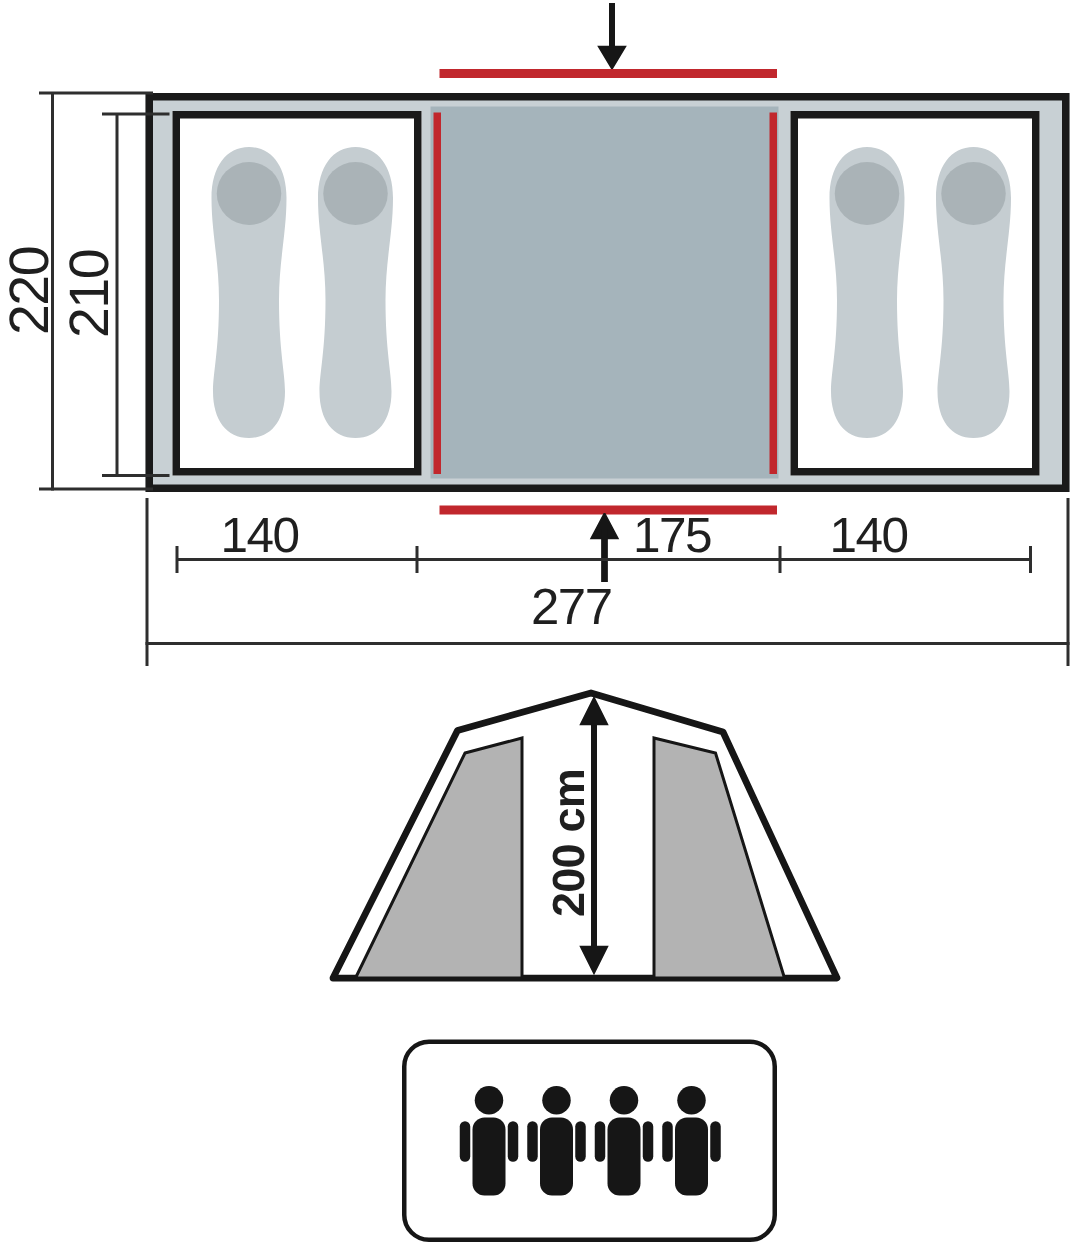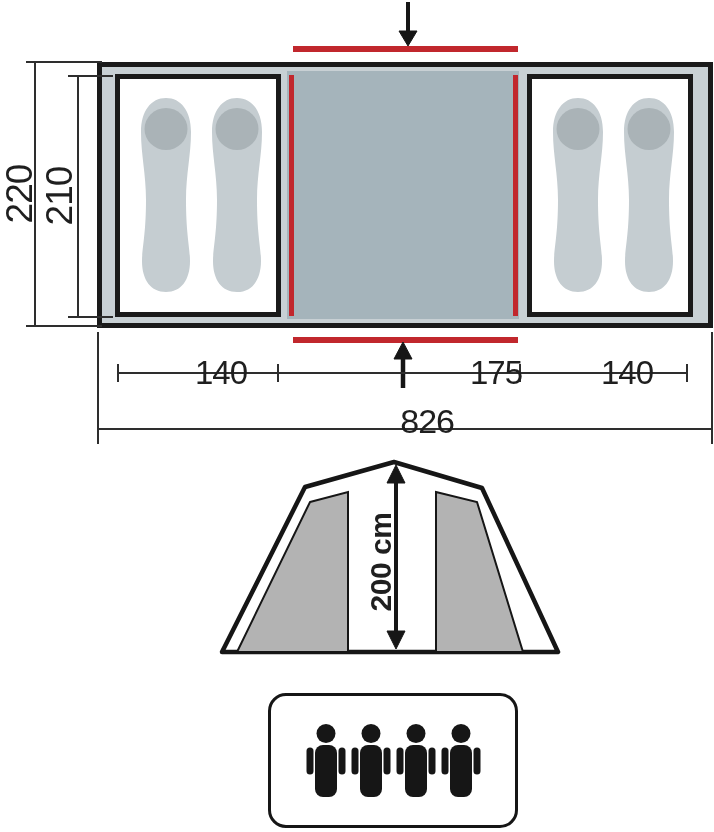--- a/index.html
+++ b/index.html
@@ -19,22 +19,22 @@
   .red-v{width:5px;background:var(--accent-red,#c1272d);}
   .cabin{
     width:166px;height:243px;top:74px;box-sizing:border-box;
     border:5px solid var(--line-black,#1a1a1a);background:#ffffff;
   }
   .cabin svg{display:block;width:156px;height:233px;}
 
   
   .dline{background:#2e2e2e;}
   .dim-label{
-    font-size:33px;letter-spacing:-1px;text-align:right;color:#1f1f1f;
-    width:100px;height:32px;line-height:32px;white-space:nowrap;margin-top:16px;
+    font-size:33px;letter-spacing:-1px;text-align:left;color:#1f1f1f;
+    width:100px;height:32px;line-height:32px;white-space:nowrap;
   }
   .vlabel{
     font-size:37px;letter-spacing:-1px;text-align:center;color:#1f1f1f;
     width:110px;height:40px;line-height:40px;transform:rotate(-90deg);white-space:nowrap;
   }
   .arrow{fill:#161616;stroke:#161616;}
 
   
   .capacity-box{
     left:268px;top:693px;width:250px;height:135px;box-sizing:border-box;
@@ -103,21 +103,21 @@
   <div class="abs dline" style="left:277px;top:364px;width:2px;height:18px;"></div>
   <div class="abs dline" style="left:519px;top:364px;width:2px;height:18px;"></div>
   <div class="abs dline" style="left:686px;top:364px;width:2px;height:18px;"></div>
   <div class="abs dim-label" style="left:147px;top:341px;">140</div>
   <div class="abs dim-label" style="left:422px;top:341px;">175</div>
   <div class="abs dim-label" style="left:553px;top:341px;">140</div>
 
   <div class="abs dline" style="left:97px;top:332px;width:2px;height:112px;"></div>
   <div class="abs dline" style="left:711px;top:332px;width:2px;height:112px;"></div>
   <div class="abs dline" style="left:97px;top:428px;width:616px;height:2px;"></div>
-  <div class="abs dim-label" style="left:354px;top:389px;font-size:34px;">826</div>
+  <div class="abs dim-label" style="left:354px;top:389px;font-size:34px;">277</div>
 
   <svg class="abs" style="left:180px;top:450px;" width="400" height="215" viewBox="0 0 400 215">
     <polygon points="42,202 125,37 214,12 302,38 378,202" fill="#ffffff" stroke="#161616" stroke-width="4.5" stroke-linejoin="round"></polygon>
     <polygon points="130,52 168,42 168,202 57,202" fill="var(--panel-gray,#b3b3b3)" stroke="#161616" stroke-width="2"></polygon>
     <polygon points="256,42 297,52 343,202 256,202" fill="var(--panel-gray,#b3b3b3)" stroke="#161616" stroke-width="2"></polygon>
     <line x1="216" y1="30" x2="216" y2="184" stroke="#161616" stroke-width="4"></line>
     <polygon points="207,33 225,33 216,15" class="arrow"></polygon>
     <polygon points="207,181 225,181 216,199" class="arrow"></polygon>
     <text x="200" y="112" transform="rotate(-90 200 112)" text-anchor="middle" dominant-baseline="central" font-size="30" font-weight="bold" fill="#1f1f1f" letter-spacing="-0.5">200 cm</text>
   </svg>

